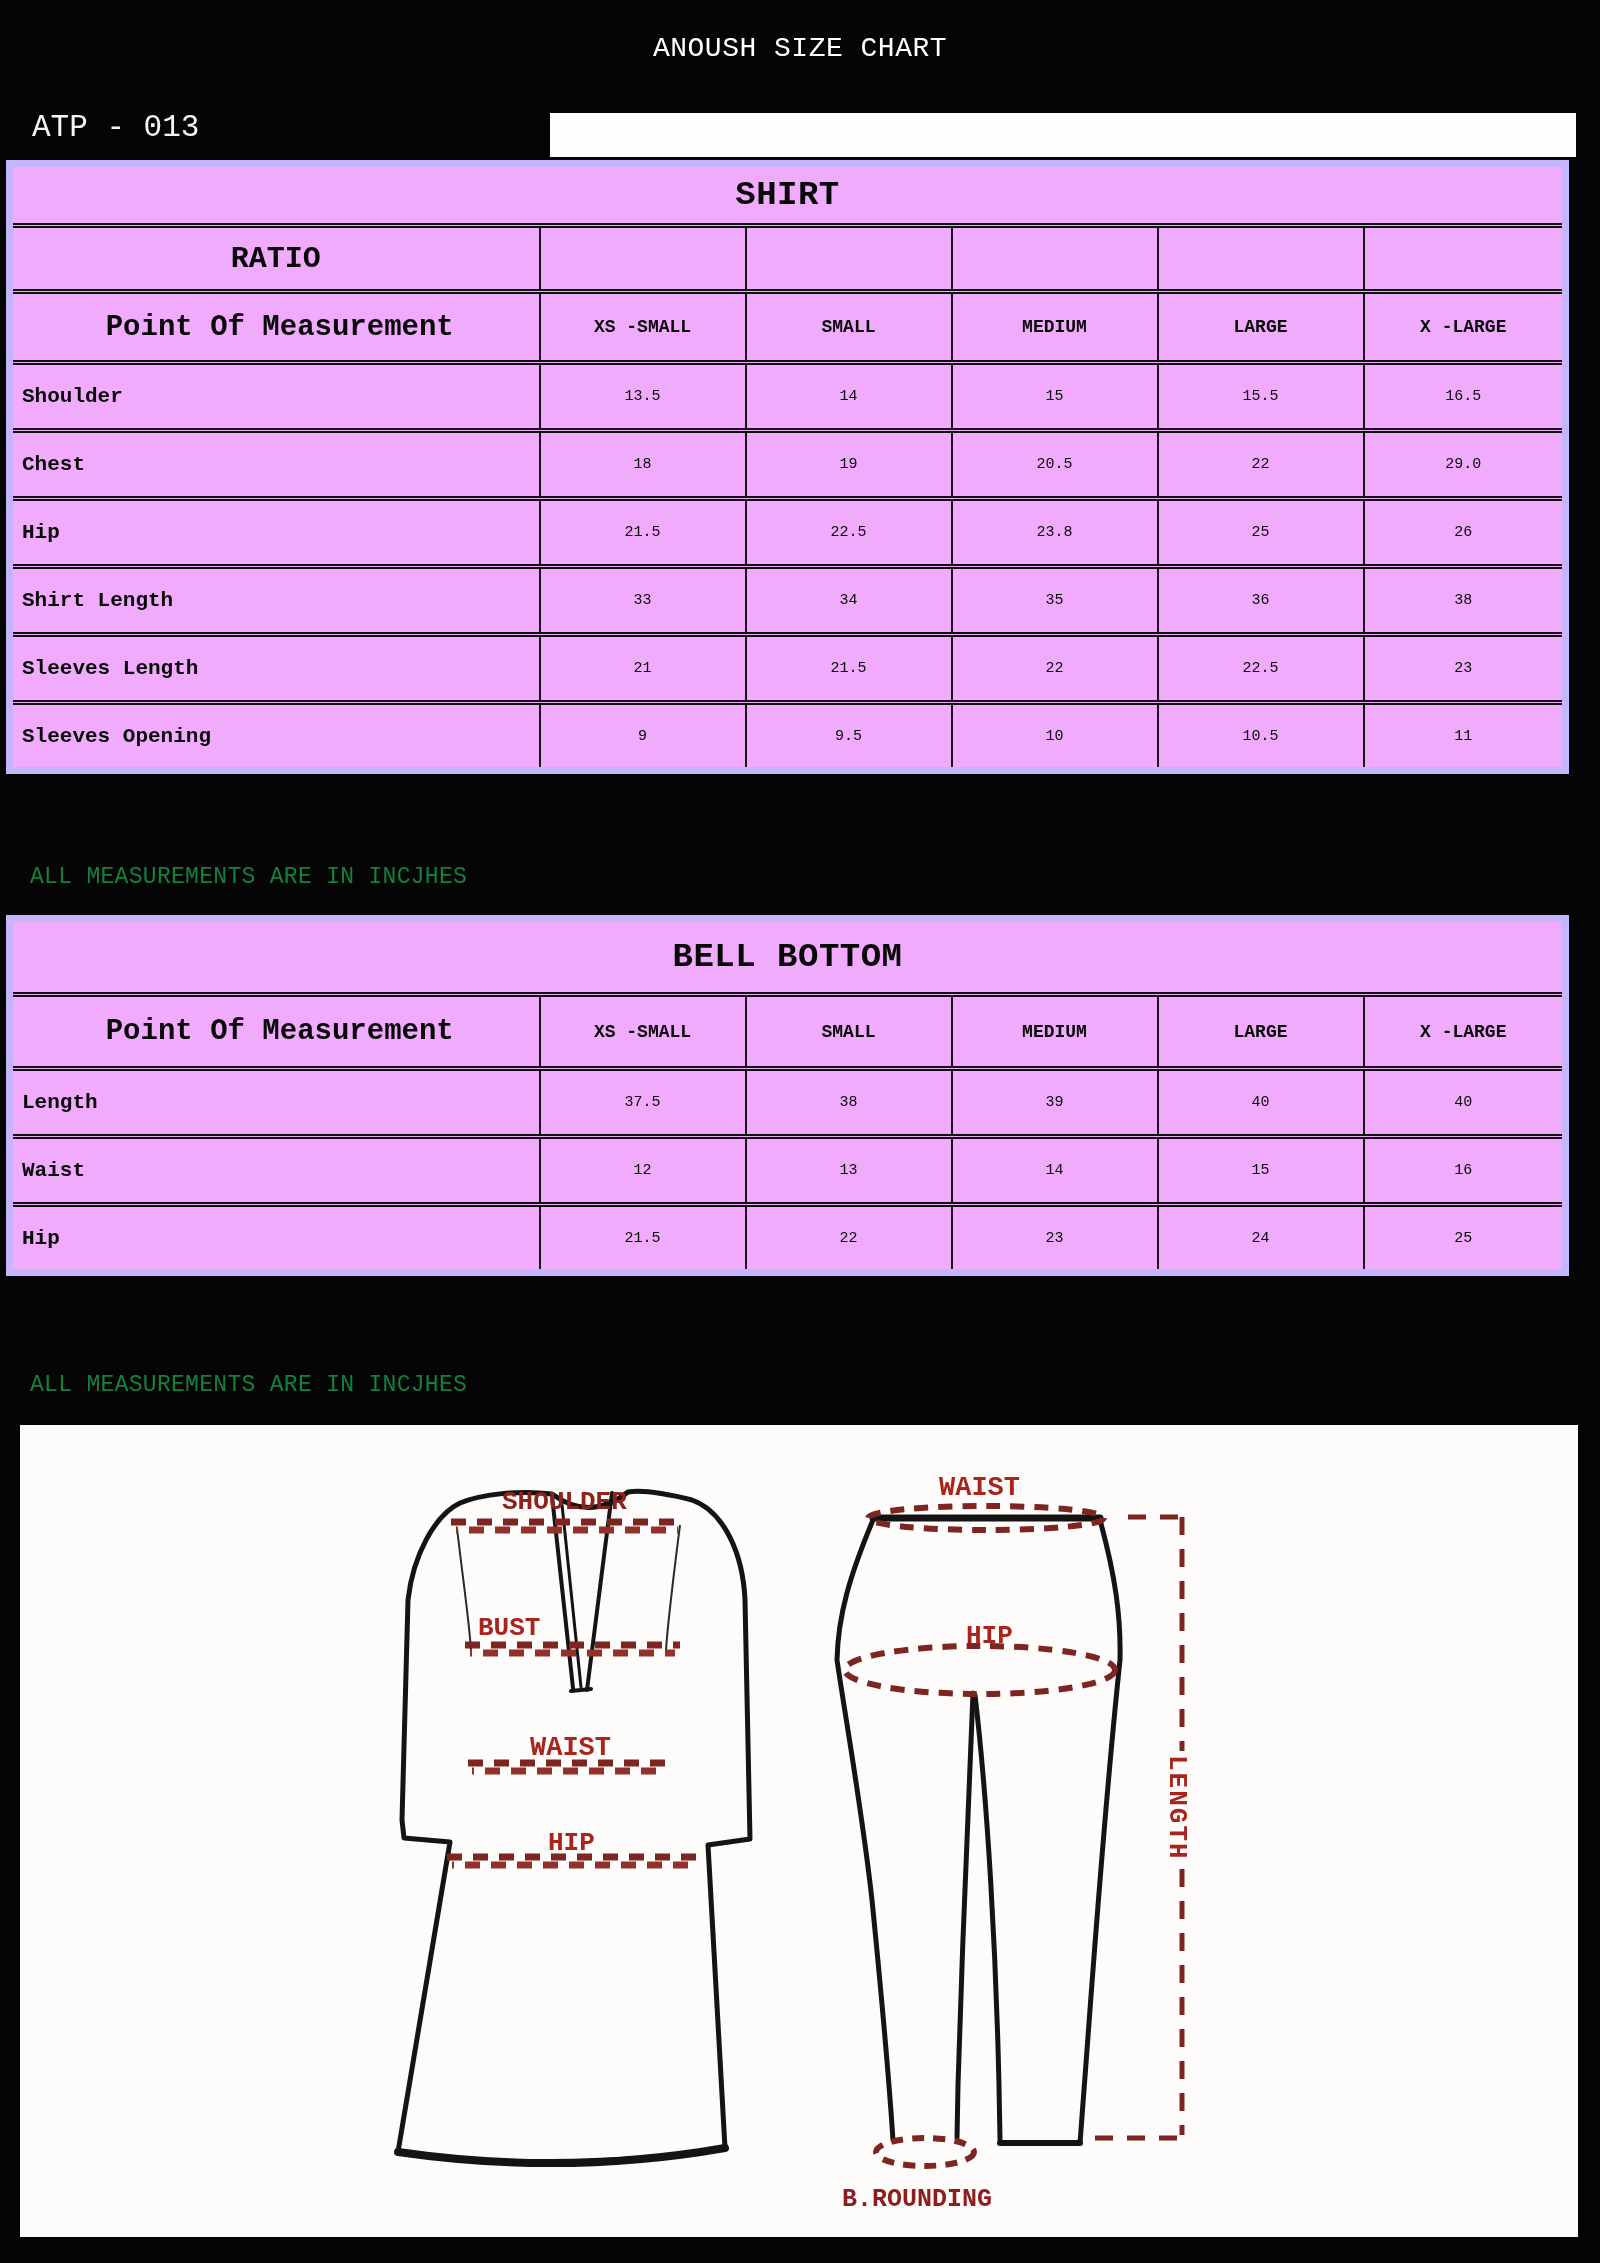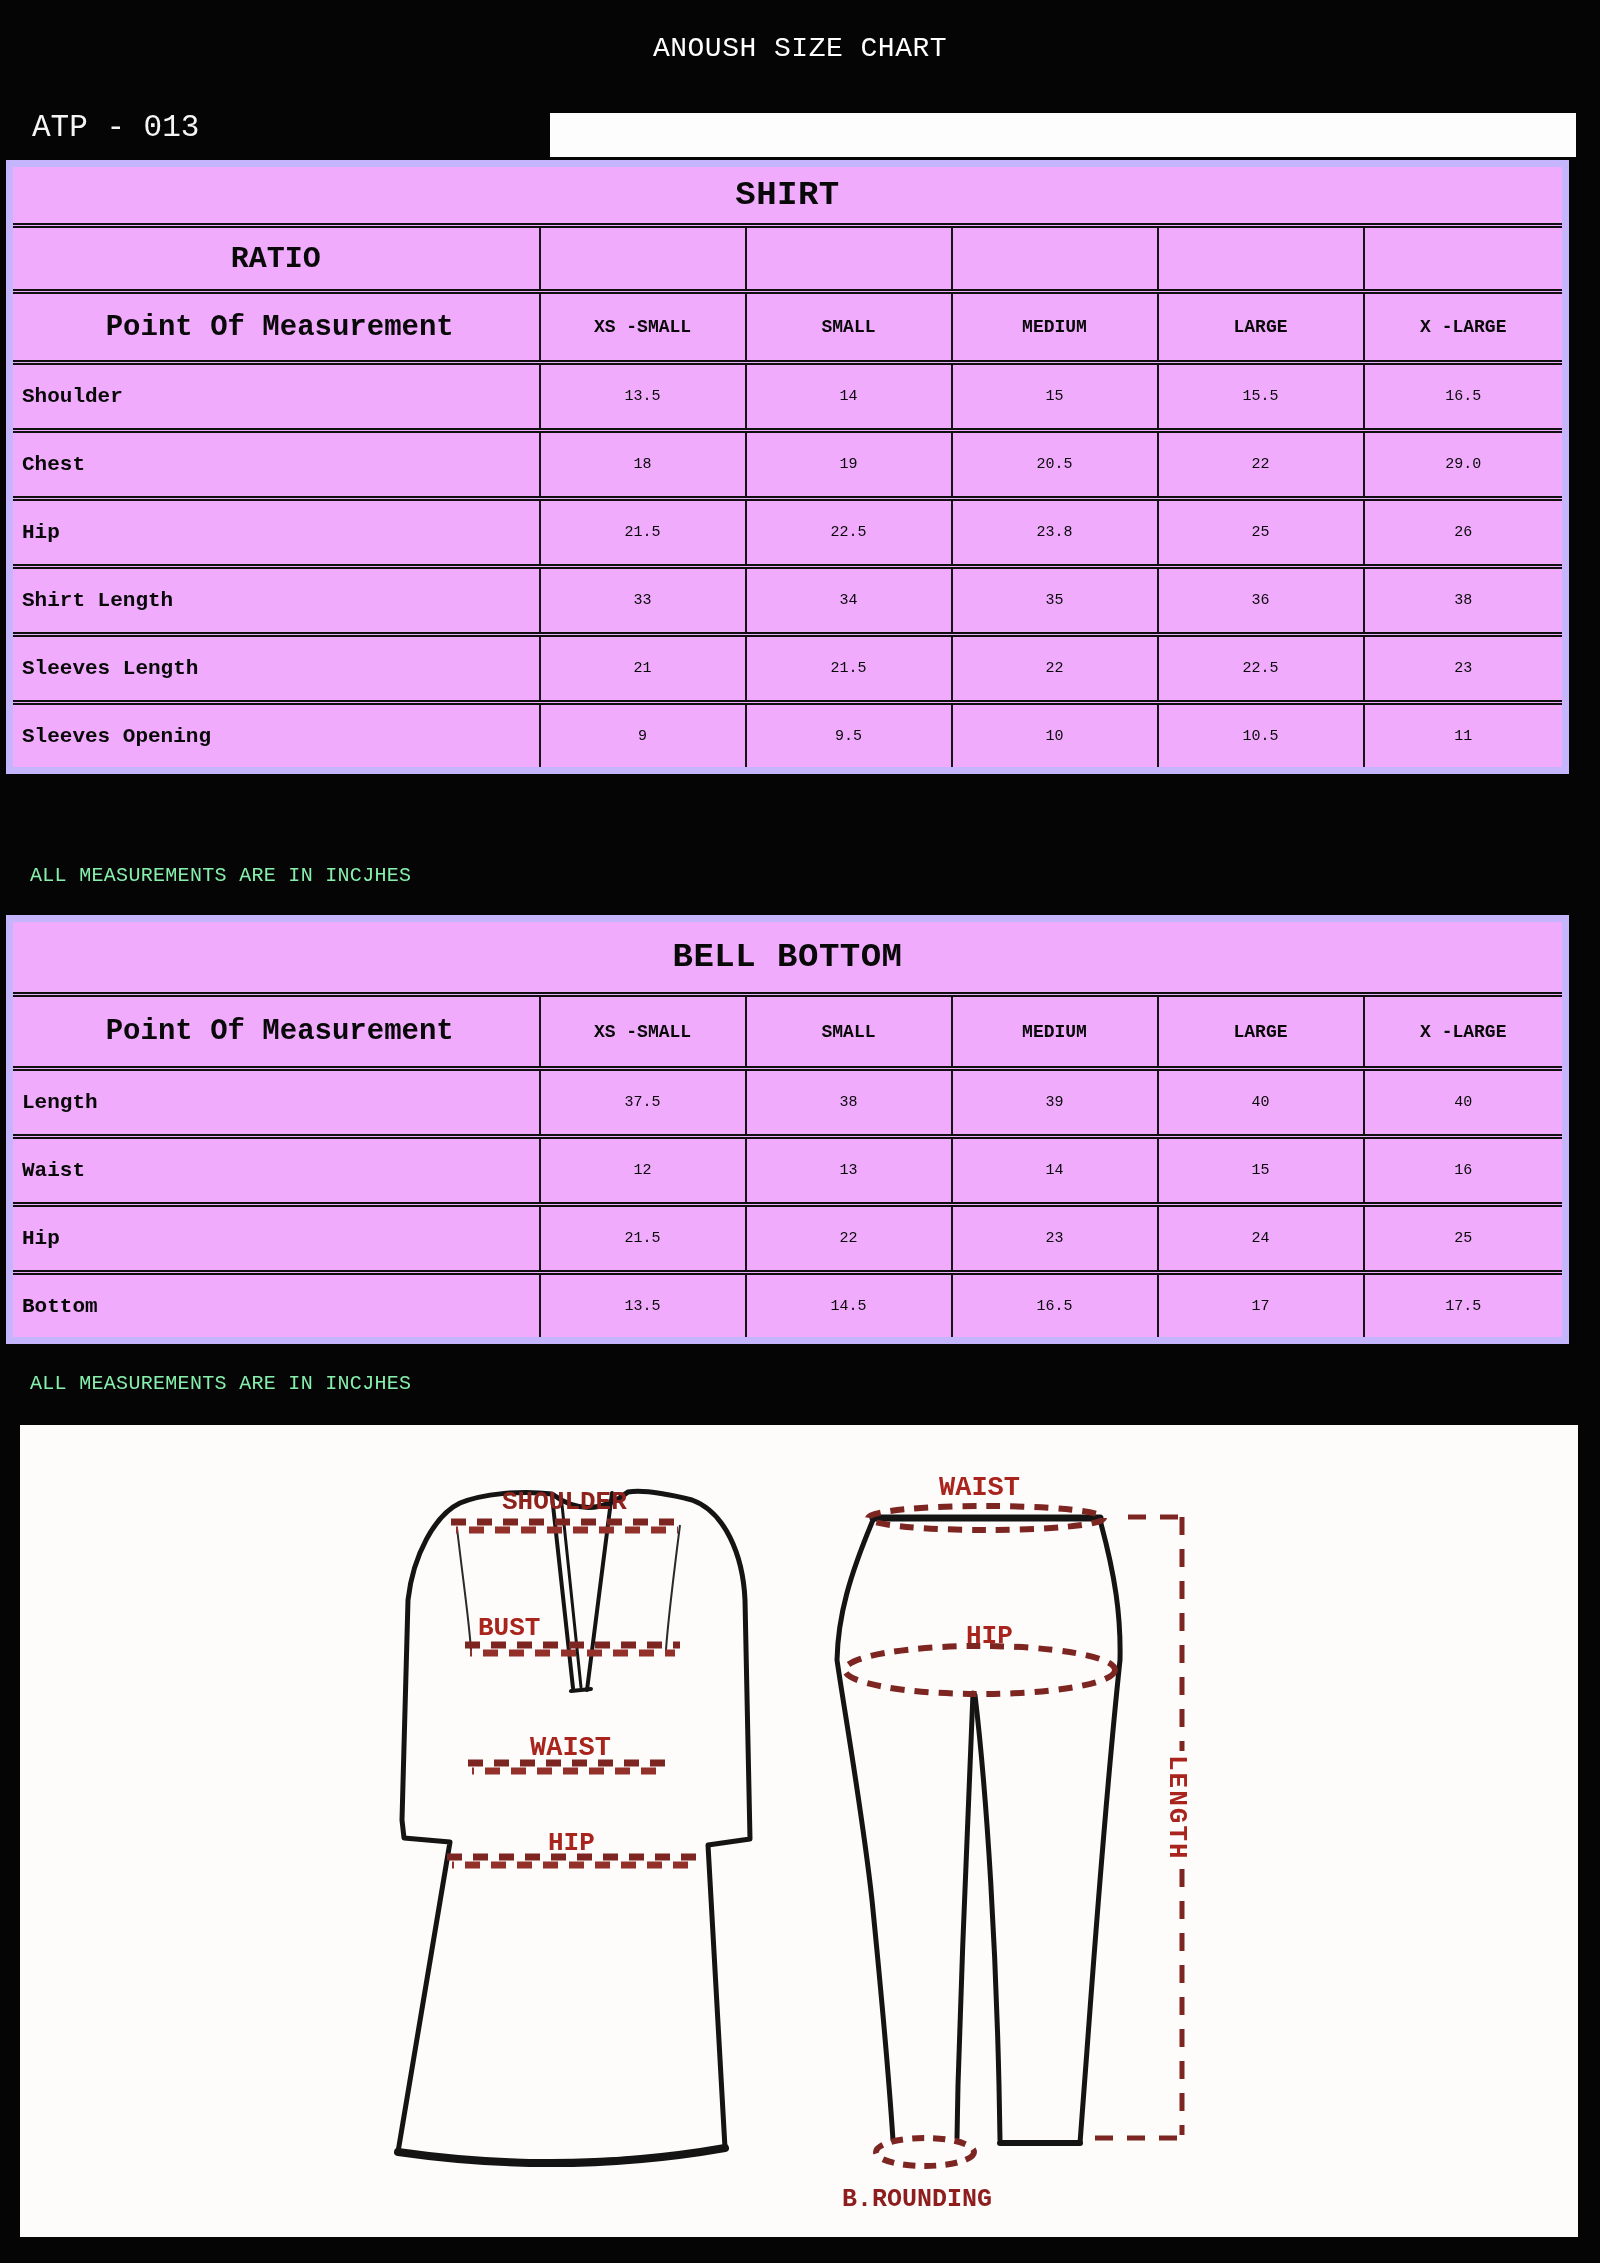--- a/index.html
+++ b/index.html
@@ -23,21 +23,21 @@
   td.title-cell{font-size:34px;font-weight:bold;text-align:center;letter-spacing:.5px;}
   td.ratio-cell{font-size:30px;font-weight:bold;text-align:center;}
   td.pom-cell{font-size:29px;font-weight:bold;text-align:center;padding-left:9px;}
   td.size-cell{font-size:18px;font-weight:bold;text-align:center;}
   td.rowlabel{font-size:21px;font-weight:bold;text-align:left;padding-left:9px;}
   td.val{font-size:15px;text-align:center;}
   tr.h62{height:62px;} tr.h66{height:66px;} tr.h68{height:68px;}
   tr.h71{height:71px;} tr.h74{height:74px;} tr.h76{height:76px;}
 
   
-  .note{position:absolute;left:30px;color:#86efac;font-size:20px;letter-spacing:.3px;}
+  .note{position:absolute;left:30px;color:#15803d;font-size:23px;letter-spacing:.3px;}
   .note1{top:864px;} .note2{top:1372px;}
 
   
   #diagram{position:absolute;left:20px;top:1425px;width:1558px;height:812px;background:#fdfcfb;}
   #diagram svg{position:absolute;left:0;top:0;}
   .dlabel{position:absolute;font-weight:bold;color:#a8241d;line-height:1;}
   .dl-shoulder{left:482px;top:64px;font-size:26px;color:#8e221c;}
   .dl-bust{left:458px;top:190px;font-size:26px;}
   .dl-waist-shirt{left:510px;top:310px;font-size:27px;}
   .dl-hip-shirt{left:528px;top:405px;font-size:26px;}
@@ -176,28 +176,20 @@
       <td class="val">16</td>
     </tr>
     <tr class="h68">
       <td class="rowlabel">Hip</td>
       <td class="val">21.5</td>
       <td class="val">22</td>
       <td class="val">23</td>
       <td class="val">24</td>
       <td class="val">25</td>
     </tr>
-    <tr class="h68">
-      <td class="rowlabel">Bottom</td>
-      <td class="val">13.5</td>
-      <td class="val">14.5</td>
-      <td class="val">16.5</td>
-      <td class="val">17</td>
-      <td class="val">17.5</td>
-    </tr>
   </tbody>
     </table>
 
   <div class="note note2">ALL MEASUREMENTS ARE IN INCJHES</div>
 
   <div id="diagram">
     <svg width="1558" height="812" viewBox="0 0 1558 812">
       <g fill="none" stroke="#141414" stroke-width="5" stroke-linecap="round" stroke-linejoin="round">
         <path d="M 440,78
                  C 415,90 393,130 388,175

